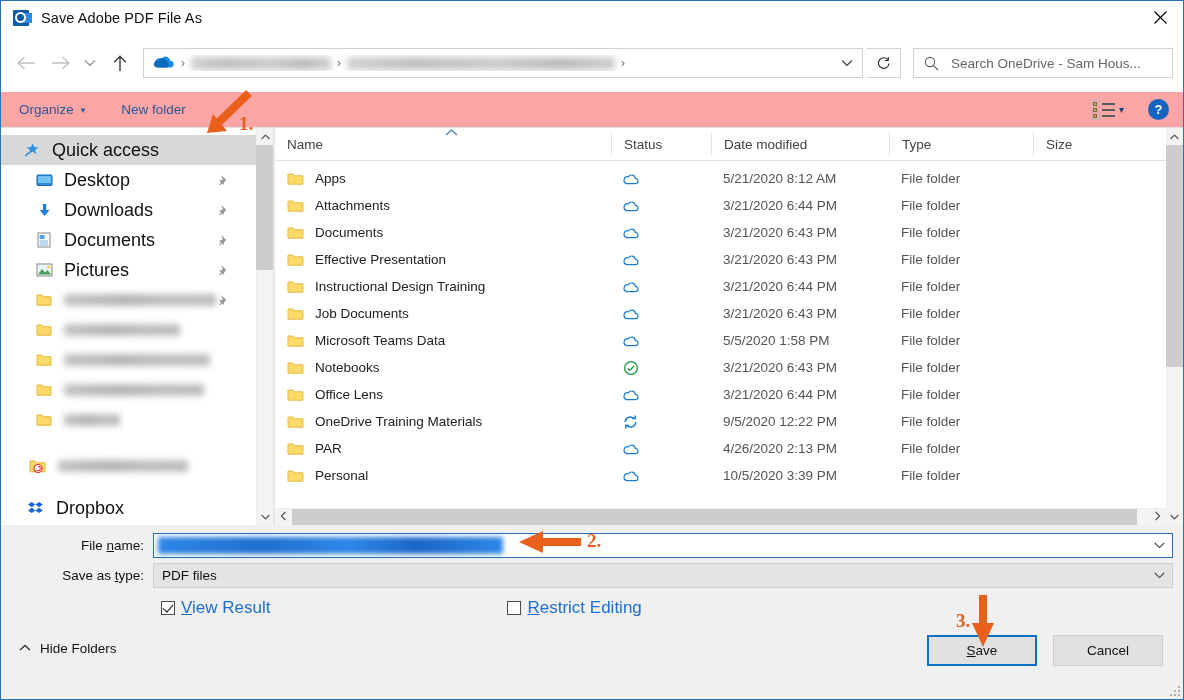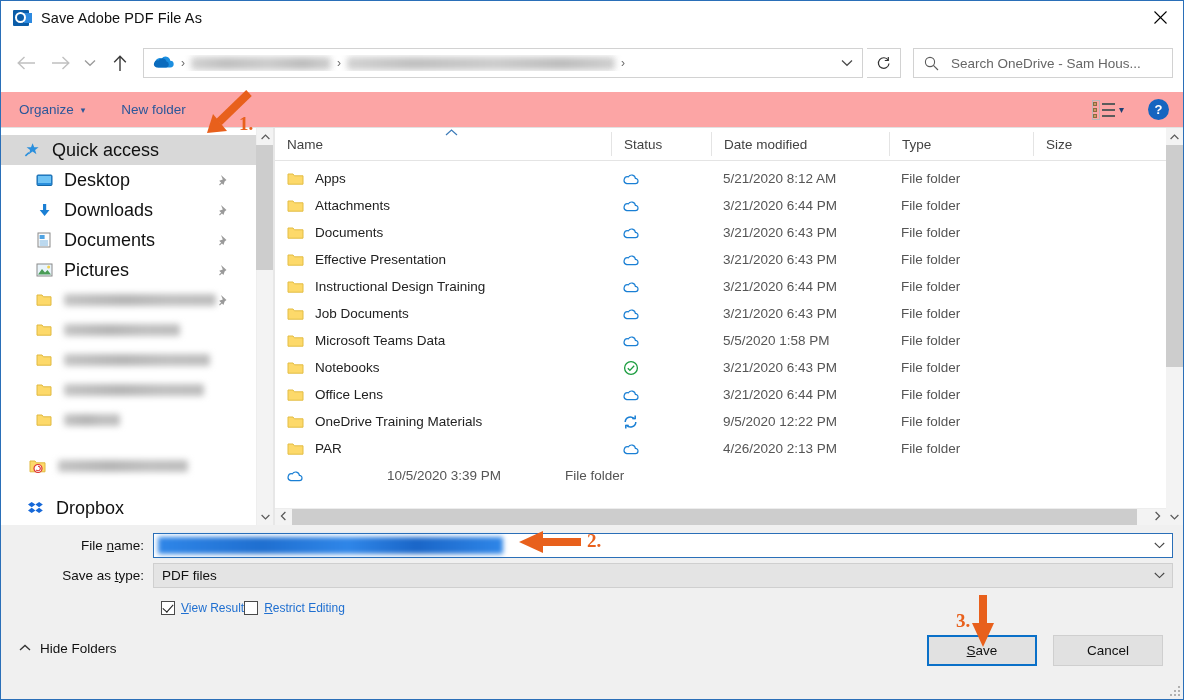--- a/index.html
+++ b/index.html
@@ -187,21 +187,21 @@
     display:flex; align-items:center; margin-right:10px; position:relative;
     padding-left:8px; font-size:13.5px; color:#111;
   }
   .checks { display:flex; align-items:center; height:34px; padding-left:160px; }
   .chk { display:flex; align-items:center; }
   .chkbox { width:14px; height:14px; border:1px solid #4a4a4a; background:#fff; margin-right:6px; position:relative; flex:0 0 14px;}
   .chkbox.checked::after {
     content:""; position:absolute; left:3px; top:0px; width:5px; height:9px;
     border:solid #1b1b1b; border-width:0 1.6px 1.6px 0; transform:rotate(42deg);
   }
-  .chk-label { color:#1f6fd0; font-size:12px; }
+  .chk-label { color:#1f6fd0; font-size:17px; }
   .chk-label u { text-decoration:underline; }
   .bottom { display:flex; align-items:flex-start; height:74px; position:relative; }
   .hide-folders { display:flex; align-items:flex-start; padding-left:18px; padding-top:16px; font-size:13.5px; color:#111; }
   .hf-caret { color:#333; font-size:11px; margin-right:9px; }
   .btns { position:absolute; right:20px; top:10px; display:flex; }
   .btn {
     width:110px; height:31px; display:flex; align-items:center; justify-content:center;
     background:#e1e1e1; border:1px solid #cfcfcf; font-size:13.5px; color:#111;
   }
   .btn.primary { border:2px solid #0a70c8; margin-right:16px; }
@@ -695,20 +695,26 @@
                   <svg width="16" height="12" viewBox="0 0 16 12">
                     <path d="M3.8 10.6 h8.6 a2.6 2.6 0 0 0 0-5.2 a3.8 3.8 0 0 0-7-1.6 A2.9 2.9 0 0 0 3.8 10.6 Z" fill="none" stroke="#1a7fd4" stroke-width="1.2"></path>
                   </svg>
                 </div>
               <div class="cell c-date sub">4/26/2020 2:13 PM</div>
               <div class="cell c-type sub">File folder</div>
               <div class="cell c-size sub"></div>
             </div>
 
             <div class="row">
+              <div class="cell c-name">
+                <span class="folder-ico"><svg width="17" height="14" viewBox="0 0 17 14">
+                      <path d="M1 2 h5 l1.4 1.8 H16 v8.4 H1 Z" fill="#fdd96a" stroke="#e3bd45"></path>
+                    </svg></span>
+                <span>Personal</span>
+              </div>
               <div class="cell c-status">
                   <svg width="16" height="12" viewBox="0 0 16 12">
                     <path d="M3.8 10.6 h8.6 a2.6 2.6 0 0 0 0-5.2 a3.8 3.8 0 0 0-7-1.6 A2.9 2.9 0 0 0 3.8 10.6 Z" fill="none" stroke="#1a7fd4" stroke-width="1.2"></path>
                   </svg>
                 </div>
               <div class="cell c-date sub">10/5/2020 3:39 PM</div>
               <div class="cell c-type sub">File folder</div>
               <div class="cell c-size sub"></div>
             </div>
 
@@ -772,21 +778,21 @@
             </svg>
         </span>
       </div>
     </div>
 
     <div class="checks">
       <div class="chk">
         <span class="chkbox checked"></span>
         <span class="chk-label"><u>V</u>iew Result</span>
       </div>
-      <div class="chk" style="">
+      <div class="chk" style="margin-left:237px">
         <span class="chkbox"></span>
         <span class="chk-label"><u>R</u>estrict Editing</span>
       </div>
     </div>
 
     <div class="bottom">
       <div class="hide-folders">
         <span class="hf-caret">
           <svg width="12" height="7" viewBox="0 0 12 7">
               <path d="M1 6 L6 1.4 L11 6" stroke="#333" stroke-width="1.3" fill="none"></path>

